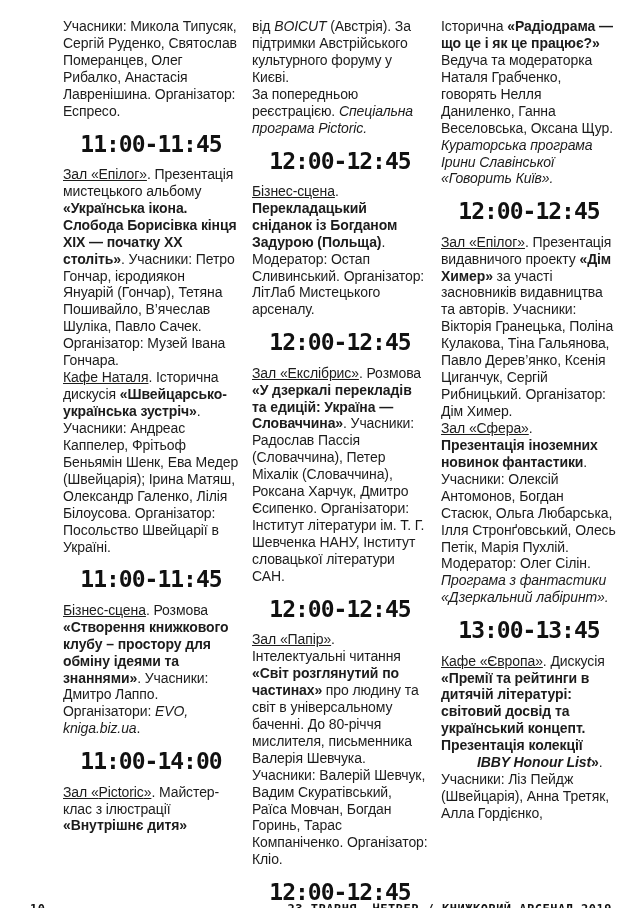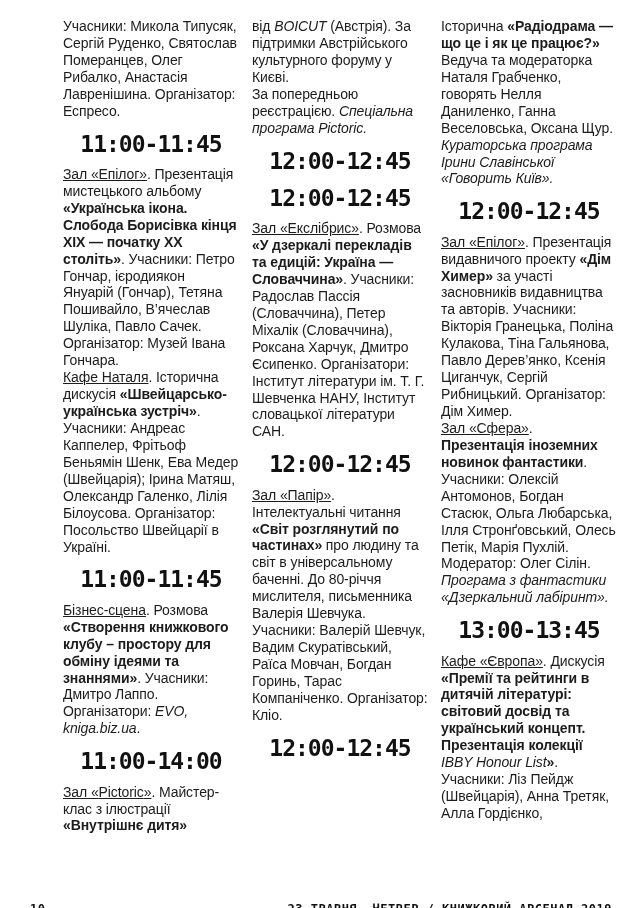--- a/index.html
+++ b/index.html
@@ -37,21 +37,21 @@
     line-height: 1.1;
     text-align: center;
     margin: 12px 0 9px 0;
     letter-spacing: -1px;
     white-space: nowrap;
     color: #111111;
   }
   .s-n  { }
   .s-b  { font-weight: bold; }
   .s-i  { font-style: italic; }
-  .s-bi { font-weight: normal; font-style: italic; }
+  .s-bi { font-weight: bold; font-style: italic; margin-left: 36px; }
   .s-u  { text-decoration: underline; }
   .s-ui { text-decoration: underline; }
   .footer {
     position: absolute;
     left: 30px;
     right: 28px;
     top: 902px;
     display: flex;
     justify-content: space-between;
     align-items: flex-start;
@@ -74,20 +74,21 @@
         <p class="para"><span class="s-u">Зал «Епілог»</span><span class="s-n">. Презентація мистецького альбому </span><span class="s-b">«Українська ікона. Слобода Борисівка кінця XIX — початку XX століть»</span><span class="s-n">. Учасники: Петро Гончар, ієродиякон Януарій (Гончар), Тетяна Пошивайло, В’ячеслав Шуліка, Павло Сачек. Організатор: Музей Івана Гончара.</span></p>
         <p class="para"><span class="s-u">Кафе Наталя</span><span class="s-n">. Історична дискусія </span><span class="s-b">«Швейцарсько-українська зустріч»</span><span class="s-n">. Учасники: Андреас Каппелер, Фрітьоф Беньямін Шенк, Ева Медер (Швейцарія); Ірина Матяш, Олександр Галенко, Лілія Білоусова. Організатор: Посольство Швейцарії в Україні.</span></p>
         <div class="time">11:00-11:45</div>
         <p class="para"><span class="s-u">Бізнес-сцена</span><span class="s-n">. Розмова </span><span class="s-b">«Створення книжкового клубу – простору для обміну ідеями та знаннями»</span><span class="s-n">. Учасники: Дмитро Лаппо. Організатори: </span><span class="s-i">EVO, kniga.biz.ua</span><span class="s-n">.</span></p>
         <div class="time">11:00-14:00</div>
         <p class="para"><span class="s-u">Зал «</span><span class="s-ui">Pictoric</span><span class="s-u">»</span><span class="s-n">. Майстер-клас з ілюстрації </span><span class="s-b">«Внутрішнє дитя»</span></p>
       </div>
     <div class="col">
         <p class="para"><span class="s-n">від </span><span class="s-i">BOICUT</span><span class="s-n"> (Австрія). За підтримки Австрійського культурного форуму у Києві.</span><br><span class="s-n">За попередньою реєстрацією. </span><span class="s-i">Спеціальна програма Pictoric.</span></p>
         <div class="time">12:00-12:45</div>
+        <p class="para"><span class="s-u">Бізнес-сцена</span><span class="s-n">. </span><span class="s-b">Перекладацький сніданок із Богданом Задурою (Польща)</span><span class="s-n">. Модератор: Остап Сливинський. Організатор: ЛітЛаб Мистецького арсеналу.</span></p>
         <div class="time">12:00-12:45</div>
         <p class="para"><span class="s-u">Зал «Екслібрис»</span><span class="s-n">. Розмова </span><span class="s-b">«У дзеркалі перекладів та едицій: Україна — Словаччина»</span><span class="s-n">. Учасники: Радослав Пассія (Словаччина), Петер Міхалік (Словаччина), Роксана Харчук, Дмитро Єсипенко. Організатори: Інститут літератури ім. Т. Г. Шевченка НАНУ, Інститут словацької літератури САН.</span></p>
         <div class="time">12:00-12:45</div>
         <p class="para"><span class="s-u">Зал «Папір»</span><span class="s-n">. Інтелектуальні читання </span><span class="s-b">«Світ розглянутий по частинах»</span><span class="s-n"> про людину та світ в універсальному баченні. До 80-річчя мислителя, письменника Валерія Шевчука. Учасники: Валерій Шевчук, Вадим Скуратівський, Раїса Мовчан, Богдан Горинь, Тарас Компаніченко. Організатор: Кліо.</span></p>
         <div class="time">12:00-12:45</div>
       </div>
     <div class="col">
         <p class="para"><span class="s-n">Історична </span><span class="s-b">«Радіодрама — що це і як це працює?»</span><span class="s-n"> Ведуча та модераторка Наталя Грабченко, говорять Нелля Даниленко, Ганна Веселовська, Оксана Щур. </span><span class="s-i">Кураторська програма Ірини Славінської «Говорить Київ».</span></p>
         <div class="time">12:00-12:45</div>
         <p class="para"><span class="s-u">Зал «Епілог»</span><span class="s-n">. Презентація видавничого проекту </span><span class="s-b">«Дім Химер»</span><span class="s-n"> за участі засновників видавництва та авторів. Учасники: Вікторія Гранецька, Поліна Кулакова, Тіна Гальянова, Павло Дерев’янко, Ксенія Циганчук, Сергій Рибницький. Організатор: Дім Химер.</span></p>

